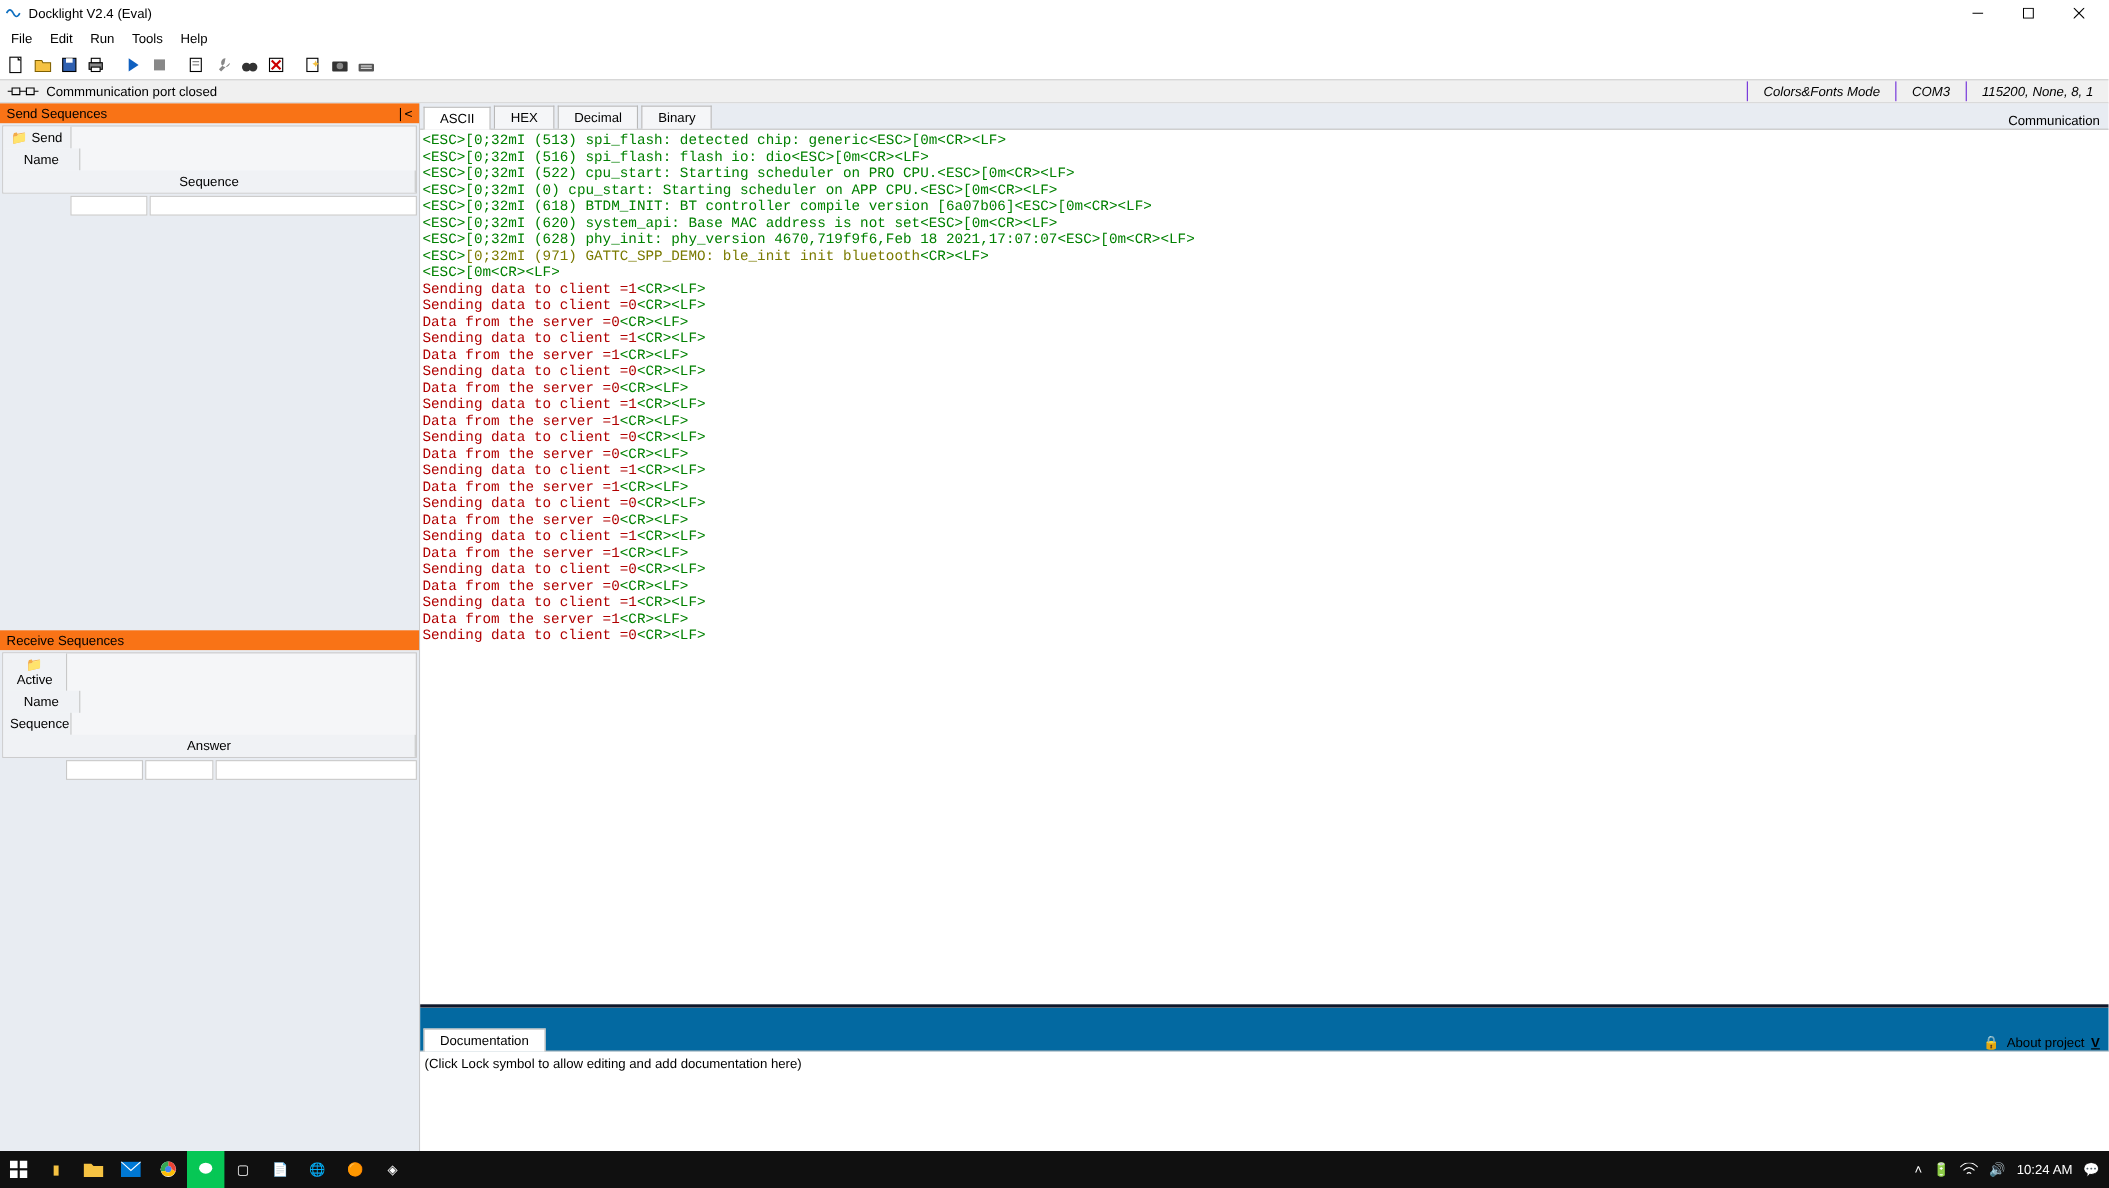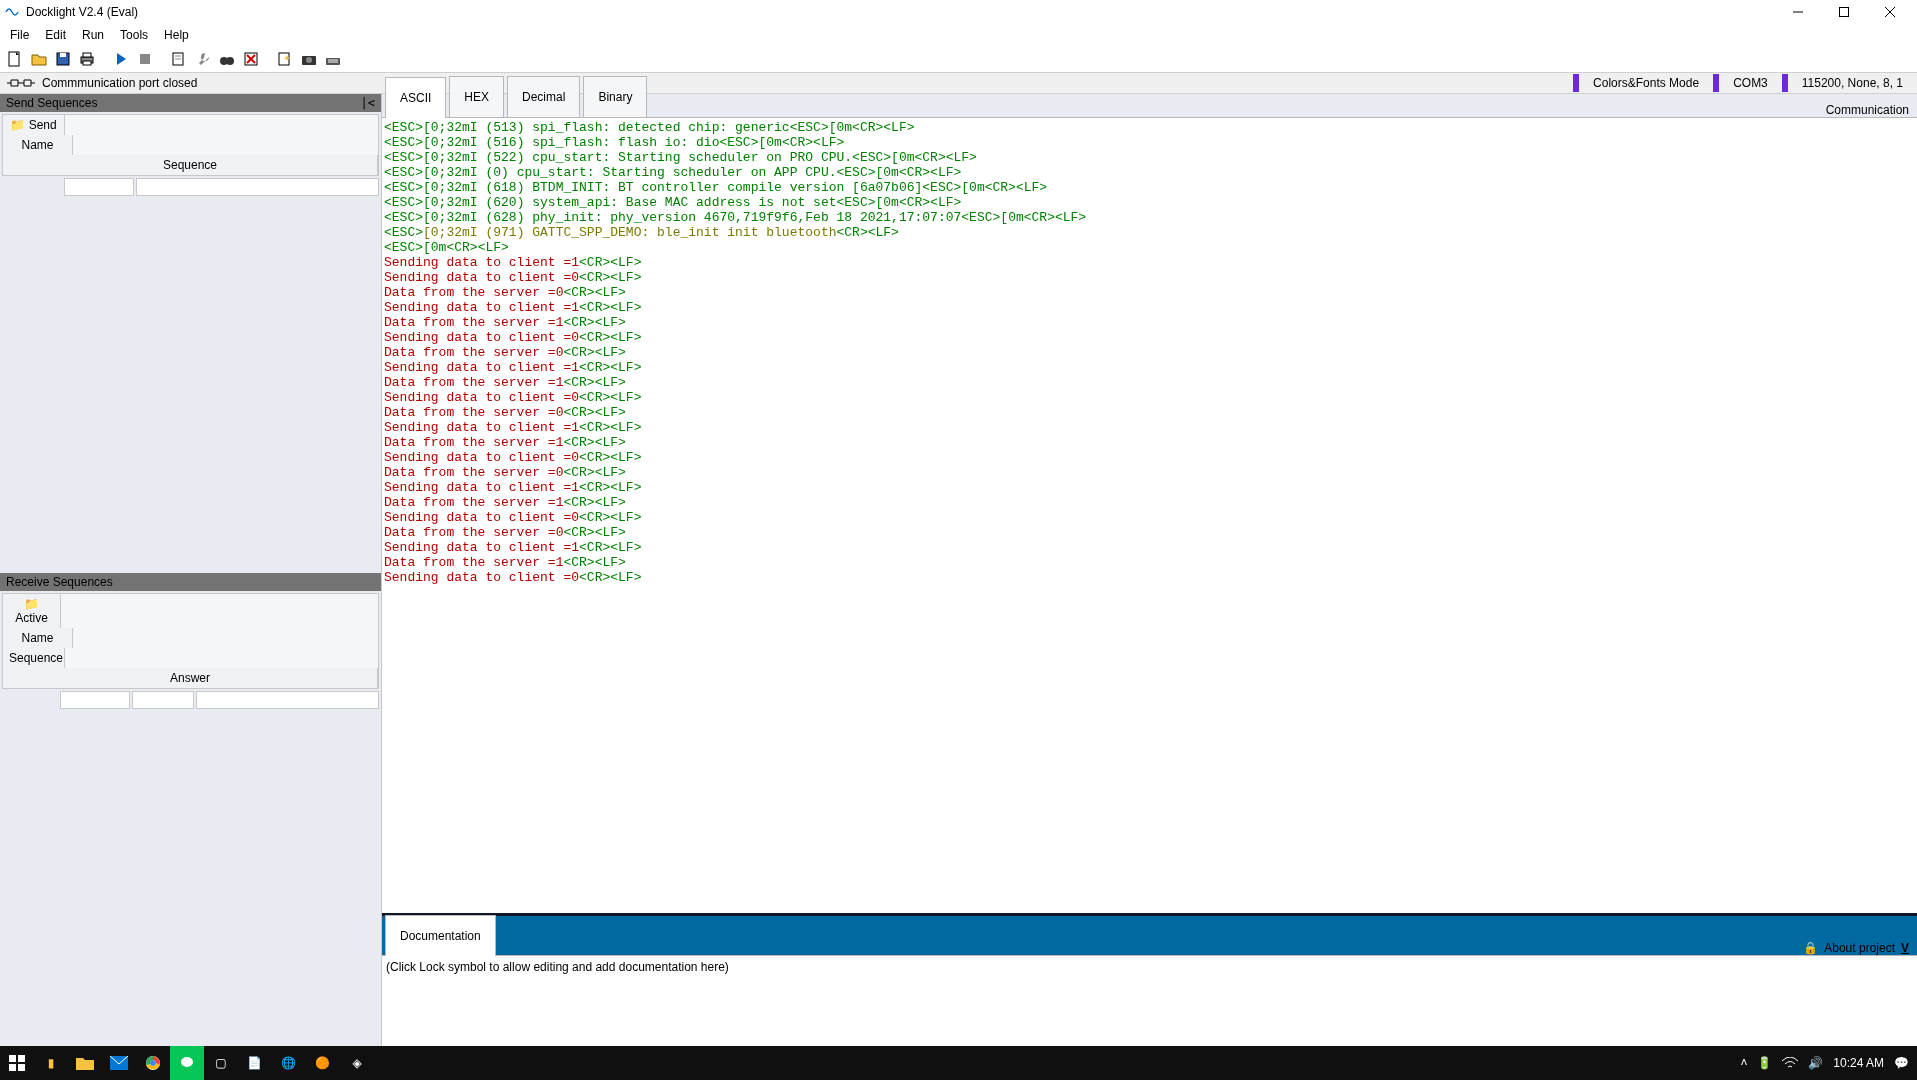--- a/index.html
+++ b/index.html
@@ -18,35 +18,35 @@
 
 
 .toolbar { height: 26px; display: flex; align-items: center; padding: 2px 4px; gap: 2px; background: #fff; }
 .toolbtn { width: 22px; height: 22px; display: flex; align-items: center; justify-content: center; }
 .toolbtn.sep { width: 8px; }
 
 
 .commstrip { height: 22px; display: flex; align-items: center; border-top: 1px solid #d0d0d0; border-bottom: 1px solid #d0d0d0; background: #f0f0f0; font-size: 12px; }
 .commstrip .left { display: flex; align-items: center; gap: 6px; padding: 0 6px; flex: 1; }
 .commstrip .right { display: flex; }
-.commstrip .cell { border-left: 6px solid #6d28d9; padding: 0 14px; height: 18px; display: flex; align-items: center; }
+.commstrip .cell { border-left: 1px solid #6d28d9; padding: 0 14px; height: 18px; display: flex; align-items: center; font-style: italic; }
 
 
 .main { display: flex; height: 992px; }
 .leftpane { width: 382px; background: #e8ecf2; border-right: 1px solid #c8c8c8; display: flex; flex-direction: column; }
-.panel-header { display: flex; align-items: center; justify-content: space-between; padding: 2px 6px; font-size: 12px; background: #737373; }
+.panel-header { display: flex; align-items: center; justify-content: space-between; padding: 2px 6px; font-size: 12px; background: #f97316; }
 .table-head { display: flex; background: #f5f6f8; border: 1px solid #c8c8c8; margin: 2px; flex-direction: column; }
 .th { padding: 3px 6px; border-right: 1px solid #c8c8c8; background: #f0f2f5; text-align: center; }
 .table-body { display: flex; margin: 0 2px 2px; }
 .input-cell { background: #fff; border: 1px solid #c8c8c8; height: 18px; }
 .rightpane { flex: 1; display: flex; flex-direction: column; }
 
 
 .tabsarea { display: flex; align-items: flex-end; height: 24px; background: #e8ecf2; border-bottom: 1px solid #b8b8b8; }
-.tab { padding: 13px 14px; margin-left: 3px; border: 1px solid #b8b8b8; border-bottom: none; background: #f5f6f8; font-size: 12px; }
+.tab { padding: 3px 14px; margin-left: 3px; border: 1px solid #b8b8b8; border-bottom: none; background: #f5f6f8; font-size: 12px; }
 .tab.active { background: #fff; font-weight: normal; position: relative; top: 1px; }
 .tabsarea .flex { flex: 1; }
 .tabsarea .rlabel { padding-right: 8px; font-size: 12px; }
 
 
 .terminal { flex: 1; background: #fff; font-family: Consolas, "Courier New", monospace; font-size: 13px; line-height: 15px; padding: 2px 2px; overflow: auto; border-bottom: 3px solid #0f172a; position: relative; }
 .terminal .ln { white-space: pre; }
 .esc { color: #008000; }
 .body-green { color: #008000; }
 .body-olive { color: #7a7a00; }

